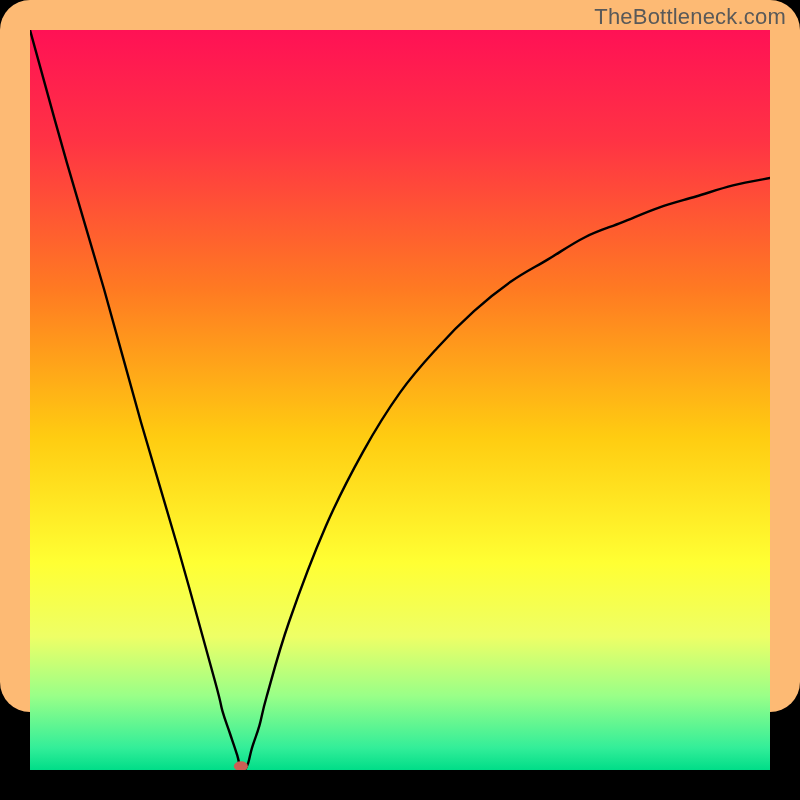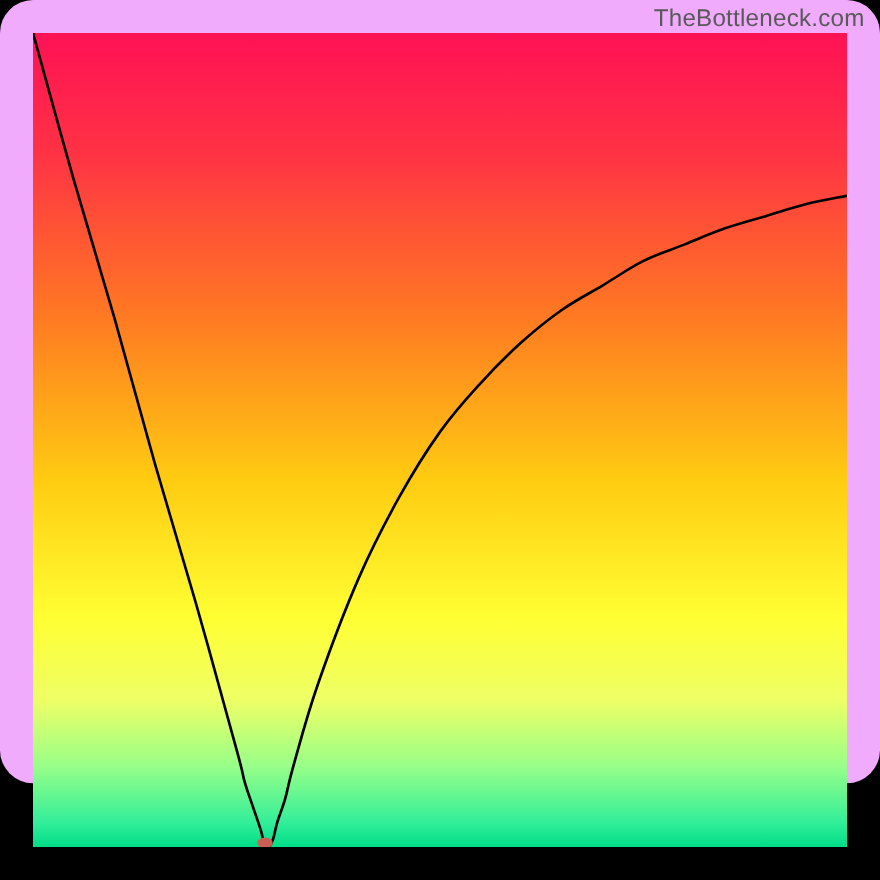--- a/index.html
+++ b/index.html
@@ -8,21 +8,21 @@
     width: 800px;
     height: 800px;
     background: #000;
     overflow: hidden;
     font-family: Arial, Helvetica, sans-serif;
   }
   .frame {
     position: relative;
     width: 800px;
     height: 712px;
-    background: #f0abfc;
+    background: #fdba74;
     border-radius: 30px;
   }
   .watermark {
     position: absolute;
     top: 4px;
     right: 14px;
     color: #595959;
     font-size: 22px;
     font-weight: 500;
     letter-spacing: 0.2px;

